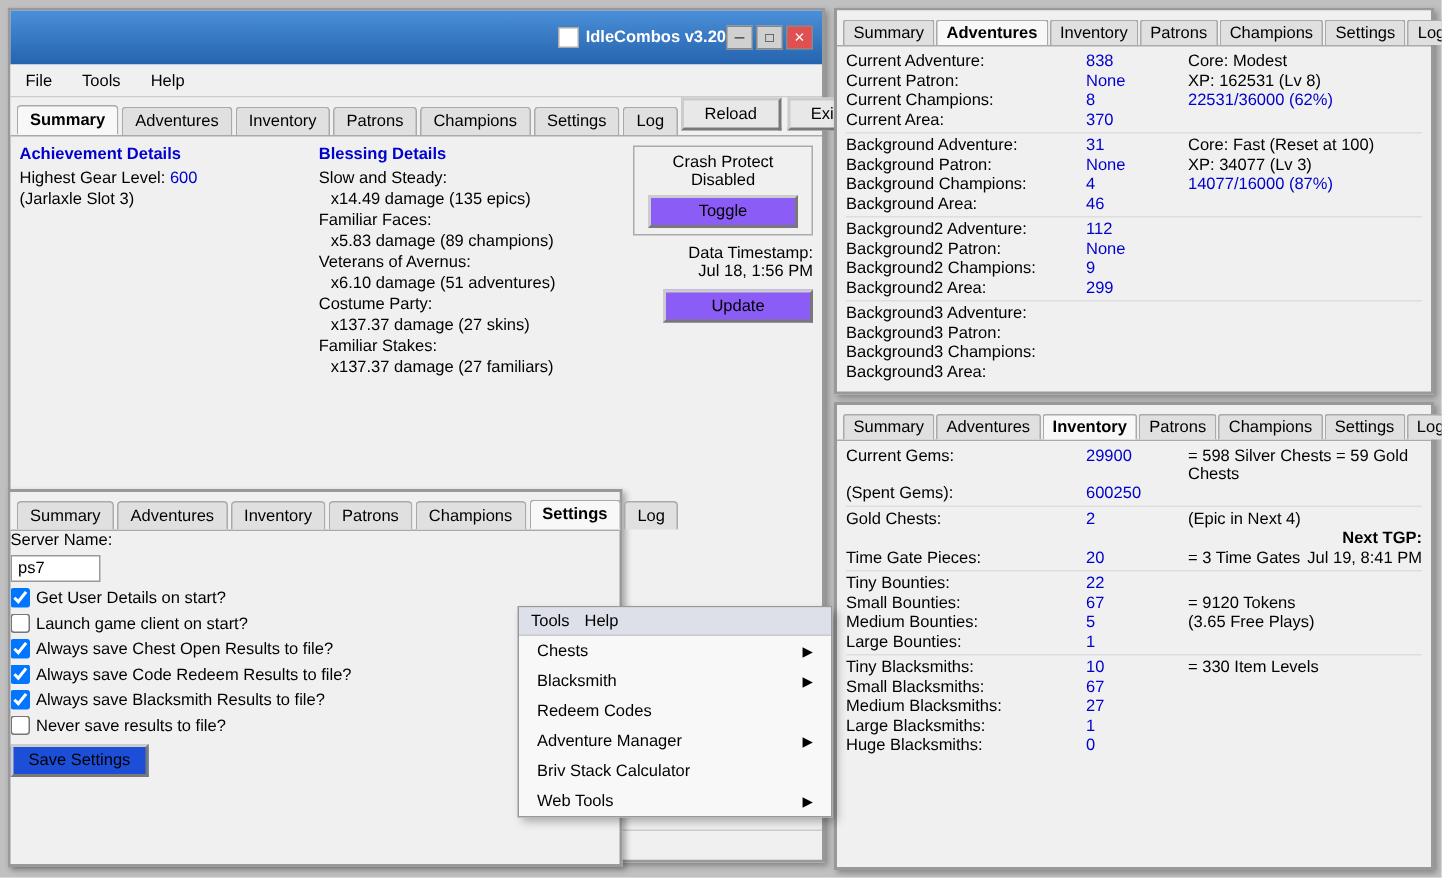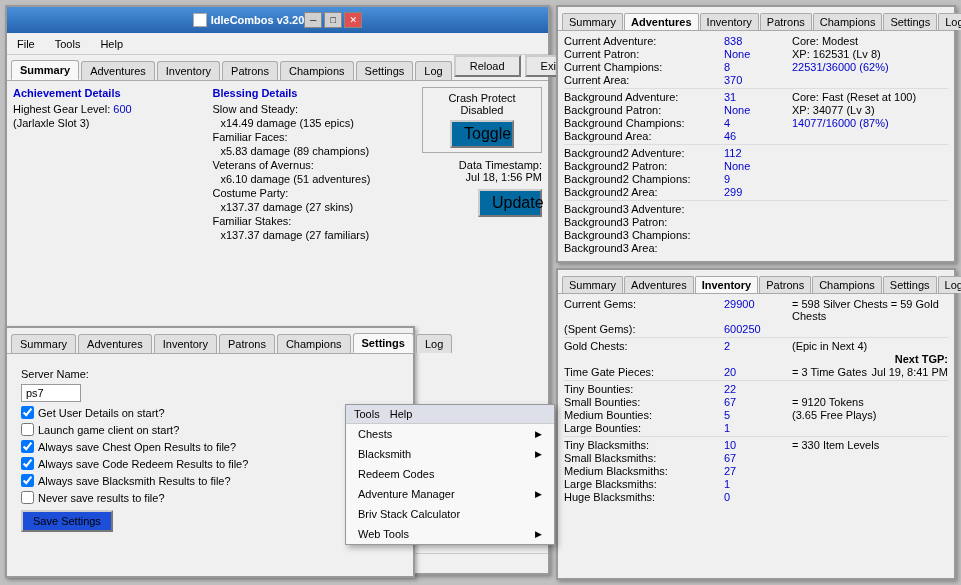--- a/index.html
+++ b/index.html
@@ -24,22 +24,22 @@
       border: 2px solid #999;
       box-shadow: 2px 2px 4px rgba(0,0,0,0.3);
     }
 
     .title-bar {
       background: linear-gradient(to bottom, #4a90d9, #2563ae);
       color: white;
       padding: 4px 6px;
       display: flex;
       align-items: center;
-      justify-content: center;
-      height: 26px;
+      justify-content: flex-end;
+      height: 36px;
     }
     .title-bar-left {
       display: flex;
       align-items: center;
       gap: 4px;
     }
     .title-icon {
       width: 14px;
       height: 14px;
       background: #fff;
@@ -123,26 +123,26 @@
       align-items: flex-end;
     }
     .crash-protect {
       background: #f0f0f0;
       border: 1px solid #aaa;
       padding: 4px;
       text-align: center;
       width: 120px;
     }
     .toggle-btn, .update-btn {
-      background: #0369a1;
+      background: #8b5cf6;
       border: 2px outset #ccc;
       padding: 3px 12px;
       cursor: pointer;
-      font-size: 16px;
-      width: 64px;
+      font-size: 11px;
+      width: 100px;
       text-align: center;
     }
     .data-timestamp {
       font-size: 11px;
       text-align: right;
     }
 
     .status-bar {
       background: #f0f0f0;
       border-top: 1px solid #ccc;
@@ -227,21 +227,21 @@
       left: 5px;
       top: 326px;
       width: 410px;
       height: 252px;
       background: #f0f0f0;
       border: 2px solid #999;
       box-shadow: 2px 2px 4px rgba(0,0,0,0.3);
     }
 
     .settings-content {
-      padding: 14px;
+      padding: 0;
     }
     .settings-row {
       display: flex;
       align-items: center;
       gap: 4px;
       margin-bottom: 4px;
       font-size: 11px;
     }
     .input-field {
       border: 1px solid #999;

